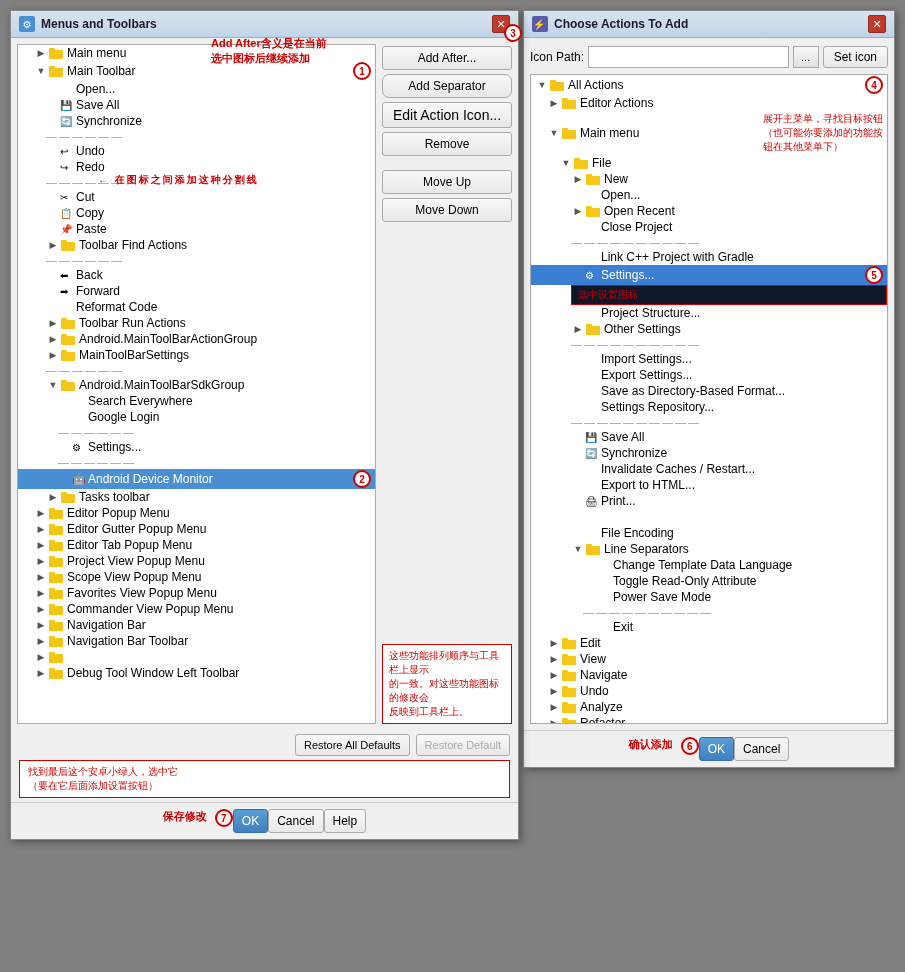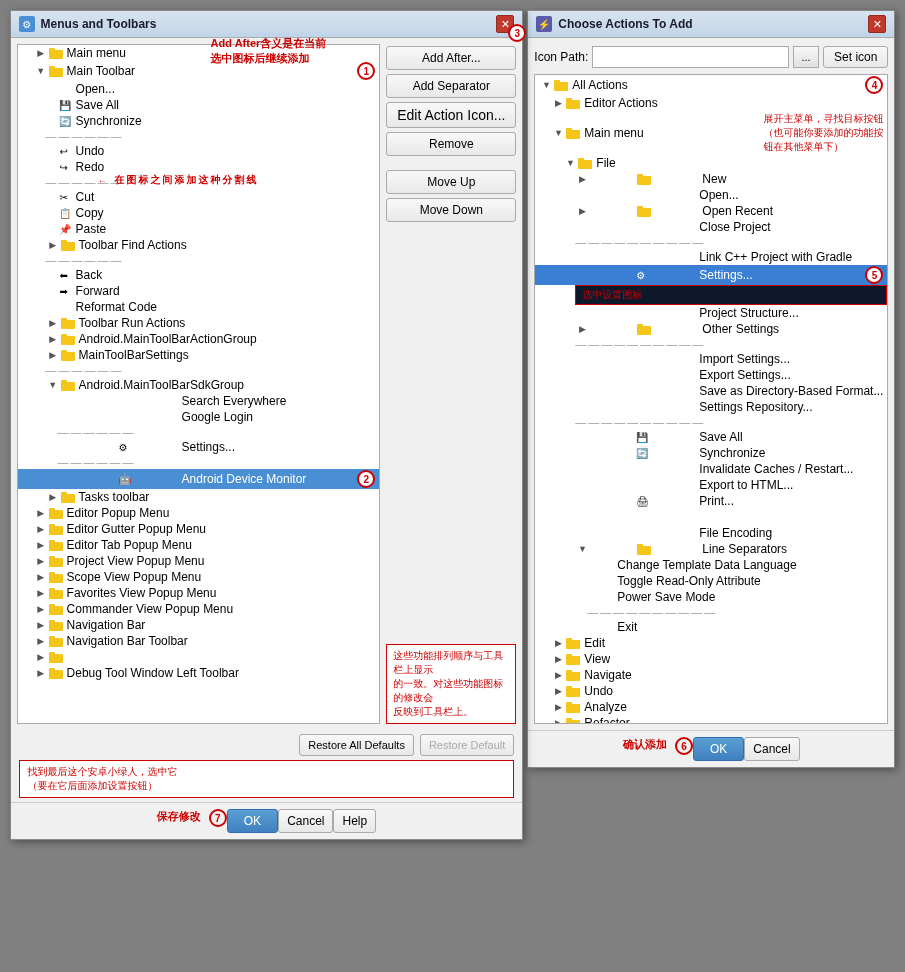--- a/index.html
+++ b/index.html
@@ -137,21 +137,21 @@
 
     .separator-line {
       padding: 1px 8px;
       color: #999;
       font-size: 11px;
       letter-spacing: 2px;
     }
 
     .indent-1 { padding-left: 16px; }
     .indent-2 { padding-left: 28px; }
-    .indent-3 { padding-left: 40px; gap: 47px; }
+    .indent-3 { padding-left: 40px; }
     .indent-4 { padding-left: 52px; }
 
     .action-buttons {
       display: flex;
       flex-direction: column;
       gap: 4px;
       padding-top: 2px;
       width: 130px;
     }
 
@@ -168,21 +168,21 @@
 
     .btn:disabled {
       color: #aaa;
       cursor: default;
     }
 
     .btn-primary {
       background: linear-gradient(to bottom, #5a9fd4, #4080c0);
       color: white;
       border: 1px solid #3070b0;
-      padding: 4px 16px;
+      padding: 4px 8px;
     }
 
     .bottom-bar {
       padding: 6px 8px;
       display: flex;
       justify-content: center;
       border-top: 1px solid #ccc;
       background: #f0f0f0;
     }
 
@@ -554,21 +554,21 @@
         </span>
         <span class="item-label">Debug Tool Window Left Toolbar</span>
       </div>
     </div>
 
     <div class="action-buttons">
       <div style="position:relative;">
         <button class="btn" style="width:100%;position:relative;">Add After...</button>
         <span style="position:absolute;top:-22px;right:-10px;display:inline-flex;align-items:center;justify-content:center;width:18px;height:18px;border-radius:50%;border:2px solid #cc0000;color:#cc0000;font-size:10px;font-weight:bold;background:white;">3</span>
       </div>
-      <button class="btn" style="width:100%;">Add Separator</button>
+      <button class="btn" style="width:100%;border-radius:7px;">Add Separator</button>
       <button class="btn" style="width:100%;font-size:14px;">Edit Action Icon...</button>
       <button class="btn" style="width:100%;">
         <span>Remove</span>
       </button>
       <div style="height:6px;"></div>
       <button class="btn" style="width:100%;">
         <span>Move Up</span>
       </button>
       <button class="btn" style="width:100%;">
         <span>Move Down</span>

